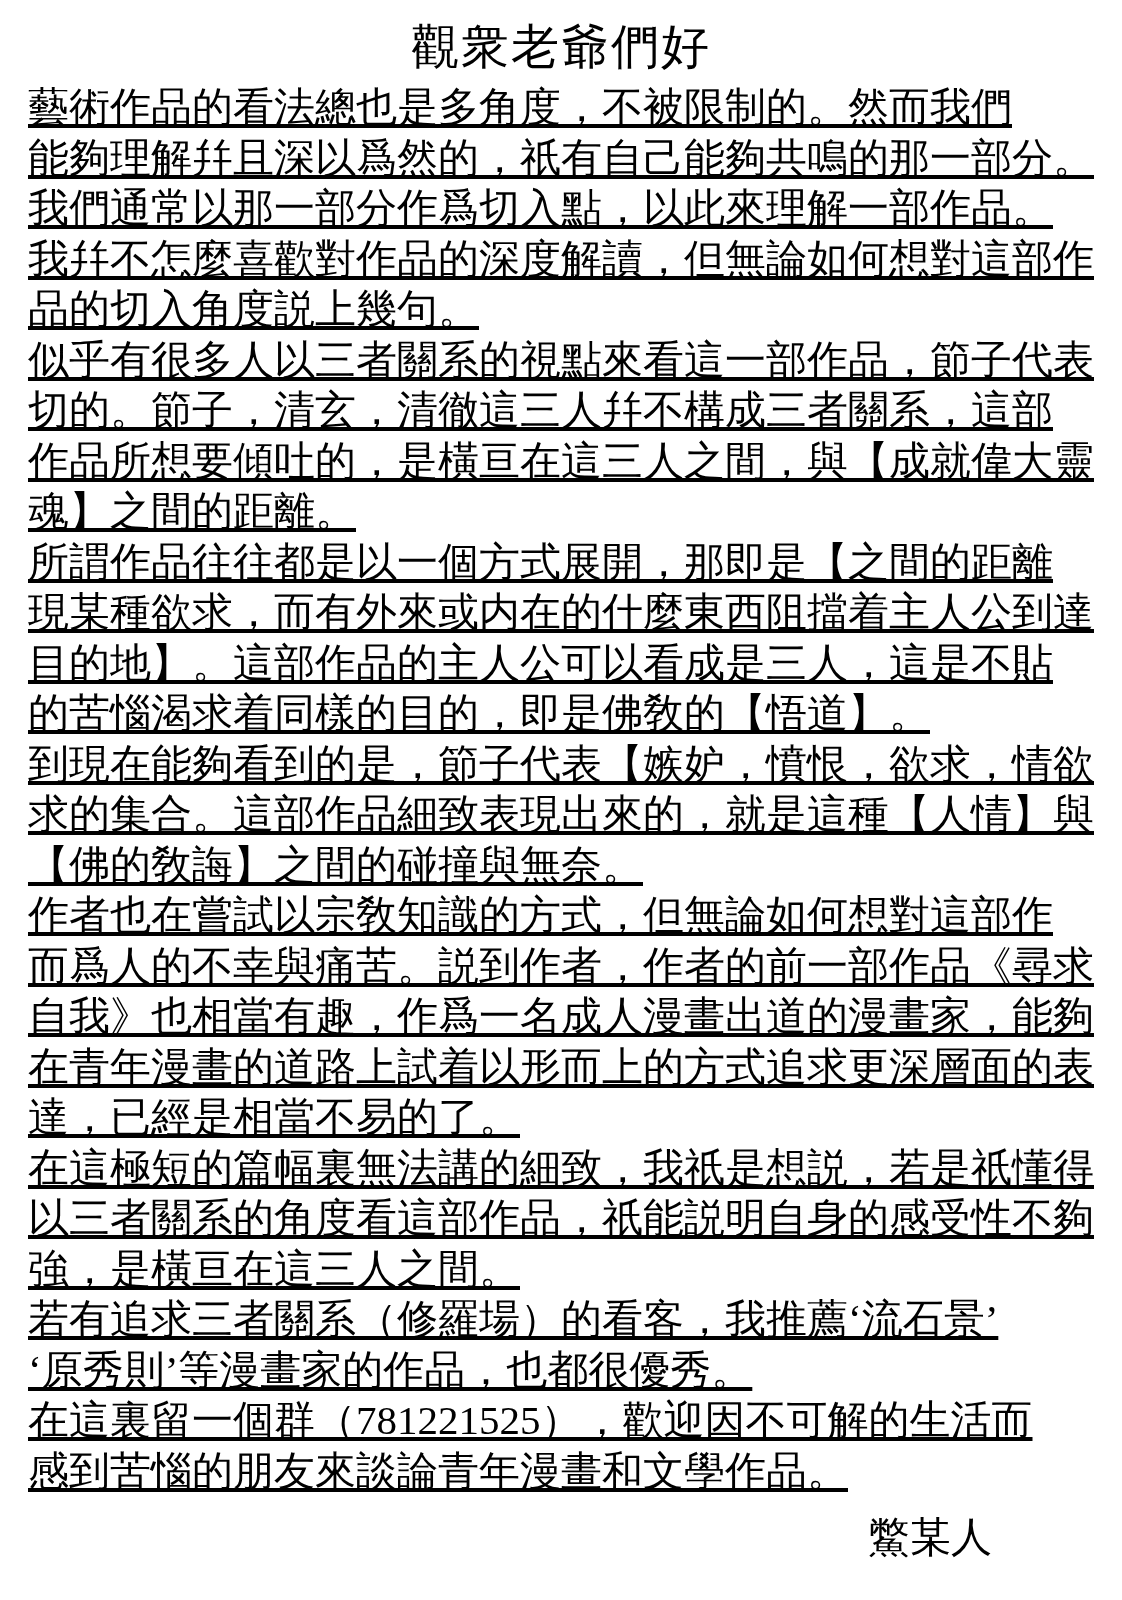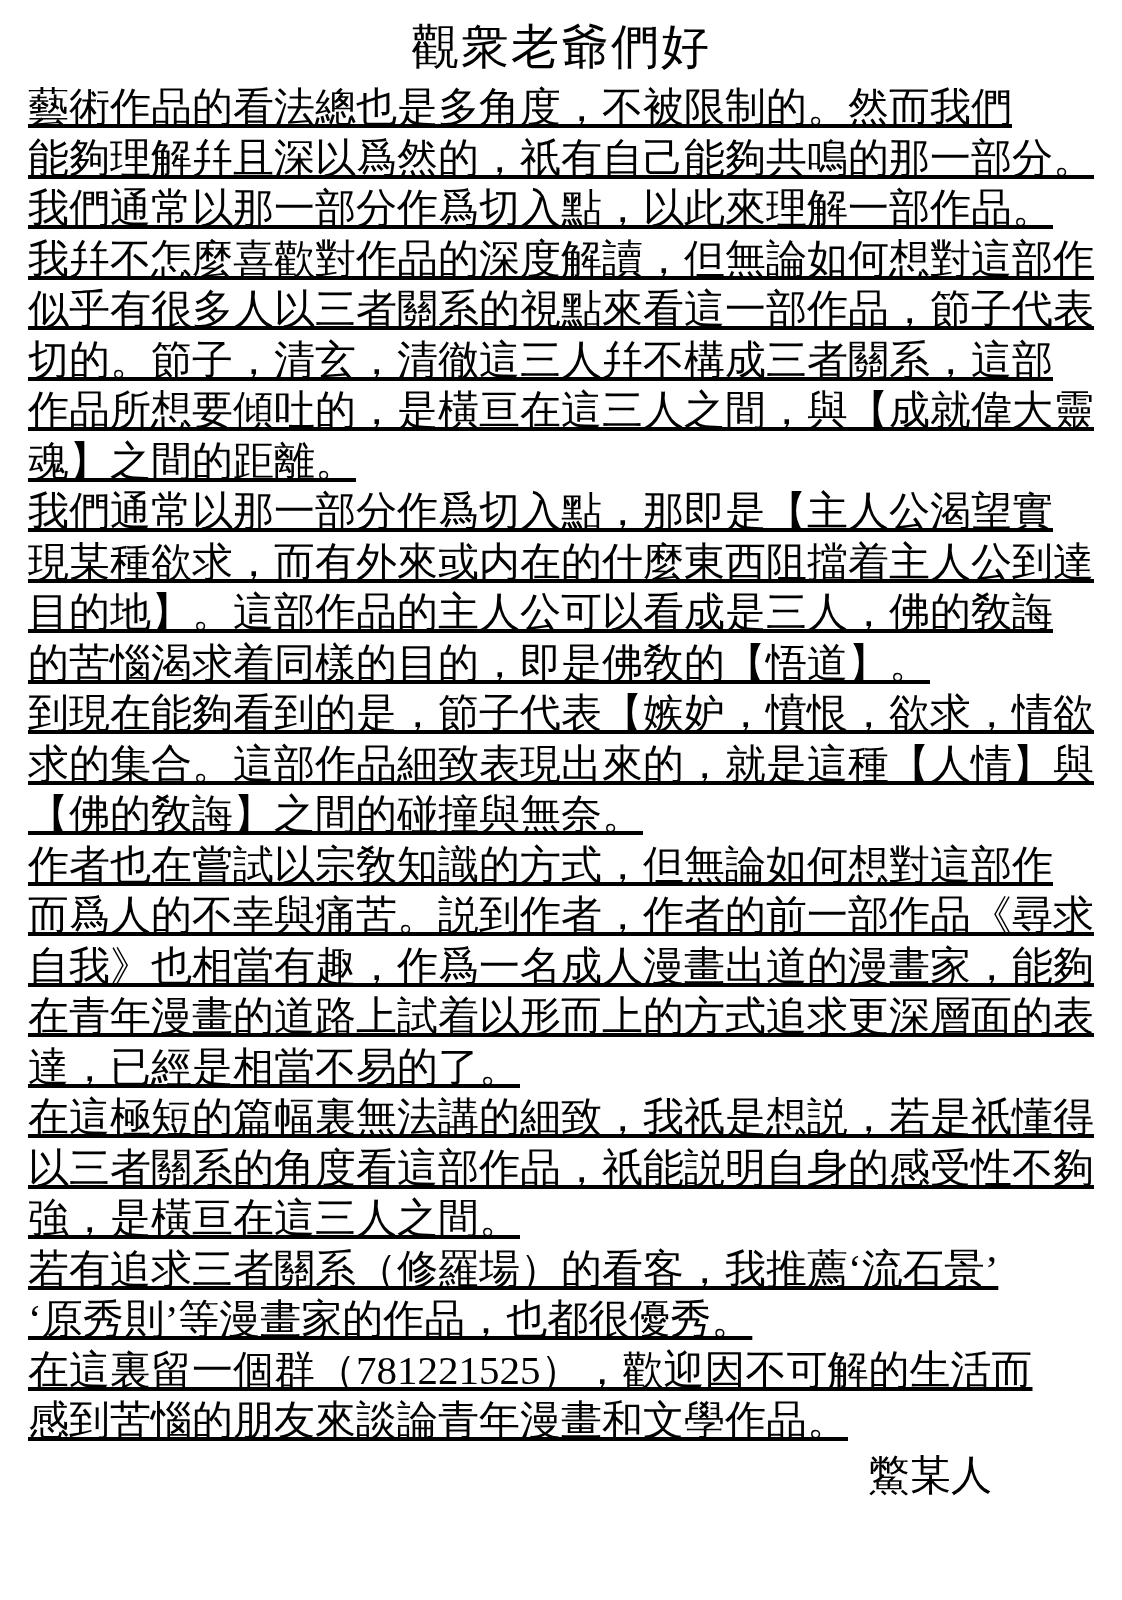--- a/index.html
+++ b/index.html
@@ -34,41 +34,42 @@
     line-height: 50.5px;
     white-space: nowrap;
     letter-spacing: 0;
     text-decoration: underline;
   }
   .signature-row {
     text-align: right;
     padding-right: 130px;
     font-size: 41px;
     line-height: 50px;
-    margin-top: 4px;
+    margin-top: 16px;
     white-space: nowrap;
   }
 </style>
 </head>
 <body>
 
 <div class="page">
   <div class="doc-title">觀衆老爺們好</div>
   <div class="body-lines">
     <div class="text-line">藝術作品的看法總也是多角度，不被限制的。然而我們</div>
     <div class="text-line">能夠理解幷且深以爲然的，祇有自己能夠共鳴的那一部分。</div>
     <div class="text-line">我們通常以那一部分作爲切入點，以此來理解一部作品。</div>
     <div class="text-line">我幷不怎麼喜歡對作品的深度解讀，但無論如何想對這部作</div>
+    <div class="text-line">品的切入角度説上幾句。</div>
     <div class="text-line">似乎有很多人以三者關系的視點來看這一部作品，節子代表</div>
     <div class="text-line">切的。節子，清玄，清徹這三人幷不構成三者關系，這部</div>
     <div class="text-line">作品所想要傾吐的，是橫亘在這三人之間，與【成就偉大靈</div>
     <div class="text-line">魂】之間的距離。</div>
-    <div class="text-line">我們通常以那一部分作爲切入點，那即是【主人公渴望實</div>
+    <div class="text-line">所謂作品往往都是以一個方式展開，那即是【之間的距離</div>
     <div class="text-line">現某種欲求，而有外來或内在的什麼東西阻擋着主人公到達</div>
-    <div class="text-line">目的地】。這部作品的主人公可以看成是三人，佛的敎誨</div>
+    <div class="text-line">目的地】。這部作品的主人公可以看成是三人，這是不貼</div>
     <div class="text-line">的苦惱渴求着同樣的目的，即是佛敎的【悟道】。</div>
     <div class="text-line">到現在能夠看到的是，節子代表【嫉妒，憤恨，欲求，情欲</div>
     <div class="text-line">求的集合。這部作品細致表現出來的，就是這種【人情】與</div>
     <div class="text-line">【佛的敎誨】之間的碰撞與無奈。</div>
     <div class="text-line">作者也在嘗試以宗敎知識的方式，但無論如何想對這部作</div>
     <div class="text-line">而爲人的不幸與痛苦。説到作者，作者的前一部作品《尋求</div>
     <div class="text-line">自我》也相當有趣，作爲一名成人漫畫出道的漫畫家，能夠</div>
     <div class="text-line">在青年漫畫的道路上試着以形而上的方式追求更深層面的表</div>
     <div class="text-line">達，已經是相當不易的了。</div>
     <div class="text-line">在這極短的篇幅裏無法講的細致，我祇是想説，若是祇懂得</div>

